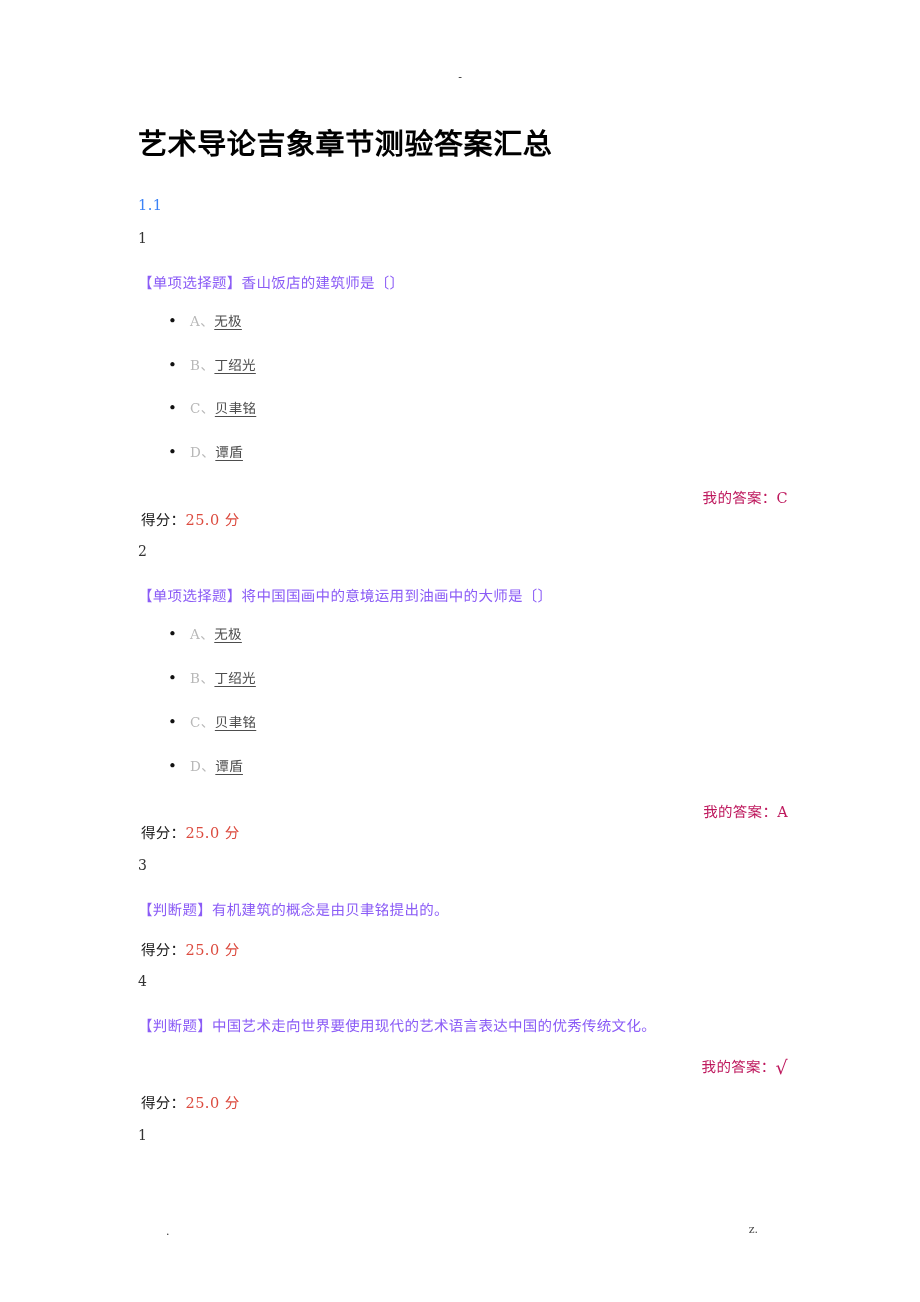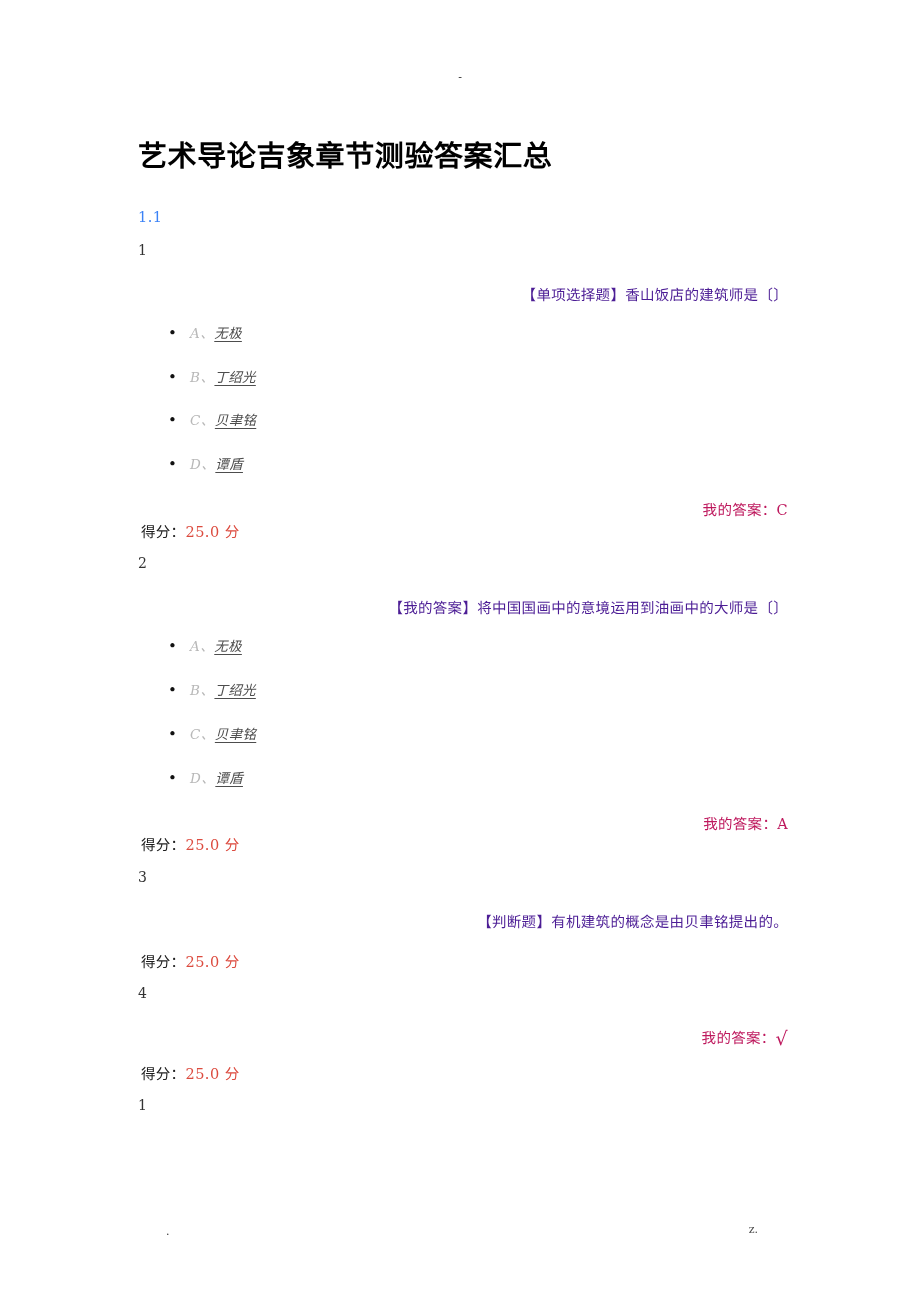--- a/index.html
+++ b/index.html
@@ -57,21 +57,21 @@
     top: -2px;
     font-size: 11px;
     color: #4a4a4a;
     line-height: 1;
   }
 
   
   .content {
     position: absolute;
     left: 138px;
-    top: 138px;
+    top: 126px;
     width: 650px;
   }
 
   .doc-title {
     font-family: "DejaVu Sans", "Liberation Sans", sans-serif;
     font-size: 29px;
     font-weight: bold;
     color: #000000;
     line-height: 1.25;
     letter-spacing: 0.6px;
@@ -89,41 +89,39 @@
 
   .q-number {
     font-size: 14px;
     color: #333333;
     line-height: 1.0;
     margin: 0 0 28px 0;
   }
 
   .q-text {
     font-size: 14.5px;
-    color: #4c1d95;
+    color: #8b5cf6;
     line-height: 1.45;
     margin: 0 0 20px 0;
     letter-spacing: 0.3px;
-    text-align: right;
   }
 
   
   ul.options {
     list-style: none;
     margin: 0 0 14px 0;
     padding: 0;
   }
   ul.options li {
     position: relative;
     padding-left: 52px;
     margin: 0 0 29px 0;
     font-size: 13.5px;
     line-height: 1.1;
     letter-spacing: 0.3px;
-    font-style: italic;
   }
   ul.options li::before {
     content: "\2022";
     position: absolute;
     left: 30px;
     top: -1px;
     font-size: 15px;
     color: #111111;
     line-height: 1.1;
   }
@@ -213,21 +211,21 @@
           <li>
             <span class="opt-letter">D、</span><span class="opt-value">谭盾</span>
           </li>
         </ul>
         <div class="my-answer"><span>我的答案：</span><span>C</span></div>
         <div class="score-line"><span>得分：</span><span class="score-value">25.0 分</span></div>
       </div>
 
       <div class="block">
         <div class="q-number">2</div>
-        <div class="q-text">【我的答案】将中国国画中的意境运用到油画中的大师是〔〕</div>
+        <div class="q-text">【单项选择题】将中国国画中的意境运用到油画中的大师是〔〕</div>
         <ul class="options">
           <li>
             <span class="opt-letter">A、</span><span class="opt-value">无极</span>
           </li>
           <li>
             <span class="opt-letter">B、</span><span class="opt-value">丁绍光</span>
           </li>
           <li>
             <span class="opt-letter">C、</span><span class="opt-value">贝聿铭</span>
           </li>
@@ -240,20 +238,21 @@
       </div>
 
       <div class="block">
         <div class="q-number">3</div>
         <div class="q-text">【判断题】有机建筑的概念是由贝聿铭提出的。</div>
         <div class="score-line"><span>得分：</span><span class="score-value">25.0 分</span></div>
       </div>
 
       <div class="block">
         <div class="q-number">4</div>
+        <div class="q-text">【判断题】中国艺术走向世界要使用现代的艺术语言表达中国的优秀传统文化。</div>
         <div class="my-answer spaced"><span>我的答案：</span><span class="mark-check">√</span></div>
         <div class="score-line spaced"><span>得分：</span><span class="score-value">25.0 分</span></div>
       </div>
 
     </div>
 
     <div class="block">
       <div class="q-number">1</div>
     </div>
 

